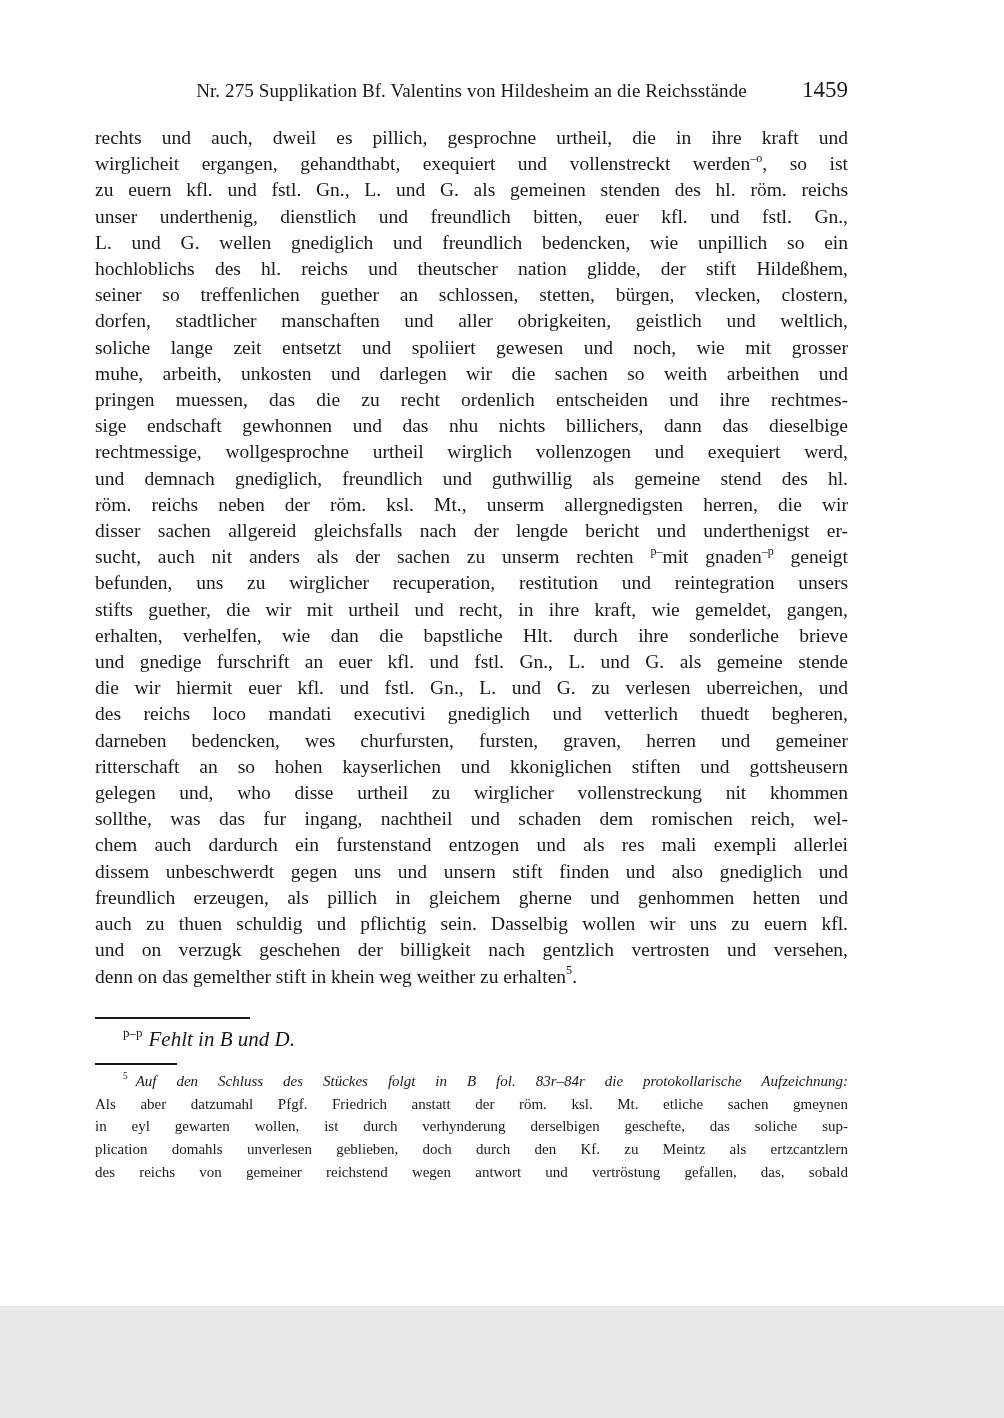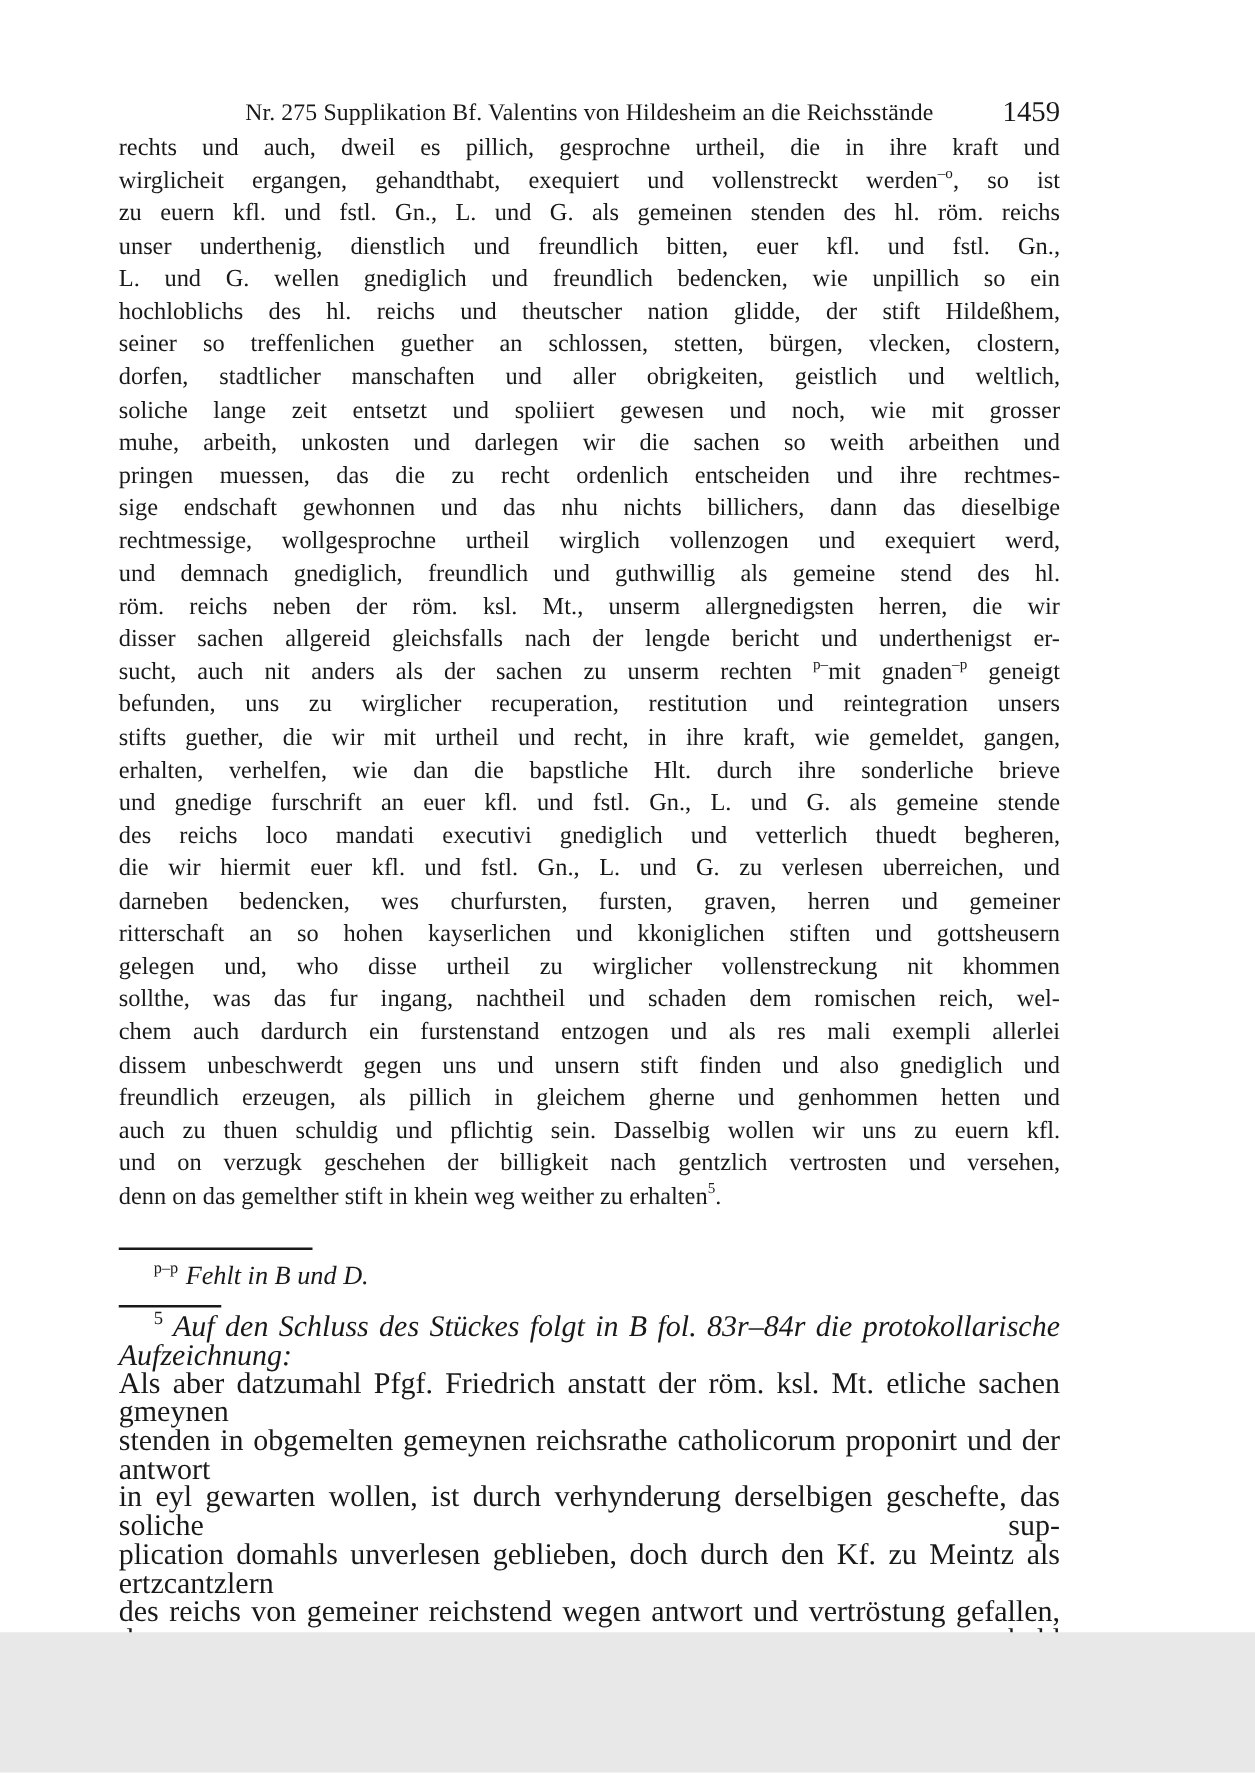--- a/index.html
+++ b/index.html
@@ -25,20 +25,21 @@
   .running-head{
     text-align:center;
     letter-spacing:0.1px;
   }
   .page-number{
     position:absolute;
     right:0;top:-3px;
     font-size:23px;
   }
   .main-text{
+    margin-top:19px;
   }
   .line{
     line-height:26.2px;
     font-size:19.5px;
     text-align:justify;
     text-align-last:justify;
     white-space:normal;
   }
   .line.last{
     text-align-last:left;
@@ -66,21 +67,21 @@
     margin-top:7px;
     font-size:21px;
     line-height:26px;
     text-indent:28px;
   }
   .fn-variant i{
     margin-left:6px;
   }
   .fn-block{
     margin-top:5px;
-    font-size:24px;
+    font-size:15px;
   }
   .fn-line{
     line-height:22.8px;
     text-align:justify;
     text-align-last:justify;
   }
   .fn-line.fn-first{
     text-indent:28px;
   }
   .fn-line.fn-first i{
@@ -113,22 +114,22 @@
         <div class="line">sige endschaft gewhonnen und das nhu nichts billichers, dann das dieselbige</div>
         <div class="line">rechtmessige, wollgesprochne urtheil wirglich vollenzogen und exequiert werd,</div>
         <div class="line">und demnach gnediglich, freundlich und guthwillig als gemeine stend des hl.</div>
         <div class="line">röm. reichs neben der röm. ksl. Mt., unserm allergnedigsten herren, die wir</div>
         <div class="line">disser sachen allgereid gleichsfalls nach der lengde bericht und underthenigst er-</div>
         <div class="line">sucht, auch nit anders als der sachen zu unserm rechten <sup>p–</sup>mit gnaden<sup>–p</sup> geneigt</div>
         <div class="line">befunden, uns zu wirglicher recuperation, restitution und reintegration unsers</div>
         <div class="line">stifts guether, die wir mit urtheil und recht, in ihre kraft, wie gemeldet, gangen,</div>
         <div class="line">erhalten, verhelfen, wie dan die bapstliche Hlt. durch ihre sonderliche brieve</div>
         <div class="line">und gnedige furschrift an euer kfl. und fstl. Gn., L. und G. als gemeine stende</div>
+        <div class="line">die wir hiermit euer kfl. und fstl. Gn., L. und G. zu verlesen uberreichen, und</div>
         <div class="line">des reichs loco mandati executivi gnediglich und vetterlich thuedt begheren,</div>
-        <div class="line">die wir hiermit euer kfl. und fstl. Gn., L. und G. zu verlesen uberreichen, und</div>
         <div class="line">darneben bedencken, wes churfursten, fursten, graven, herren und gemeiner</div>
         <div class="line">ritterschaft an so hohen kayserlichen und kkoniglichen stiften und gottsheusern</div>
         <div class="line">gelegen und, who disse urtheil zu wirglicher vollenstreckung nit khommen</div>
         <div class="line">sollthe, was das fur ingang, nachtheil und schaden dem romischen reich, wel-</div>
         <div class="line">chem auch dardurch ein furstenstand entzogen und als res mali exempli allerlei</div>
         <div class="line">dissem unbeschwerdt gegen uns und unsern stift finden und also gnediglich und</div>
         <div class="line">freundlich erzeugen, als pillich in gleichem gherne und genhommen hetten und</div>
         <div class="line">auch zu thuen schuldig und pflichtig sein. Dasselbig wollen wir uns zu euern kfl.</div>
         <div class="line">und on verzugk geschehen der billigkeit nach gentzlich vertrosten und versehen,</div>
         <div class="line last">denn on das gemelther stift in khein weg weither zu erhalten<sup>5</sup>.</div>
@@ -138,20 +139,19 @@
 
     <div class="fn-variant">
       <sup>p–p</sup><i>Fehlt in B und D.</i>
     </div>
 
     <div class="fn-rule rule-notes"></div>
 
     <div class="fn-block">
         <div class="fn-line fn-first"><sup>5</sup><i>Auf den Schluss des Stückes folgt in B fol. 83r–84r die protokollarische Aufzeichnung:</i></div>
         <div class="fn-line">Als aber datzumahl Pfgf. Friedrich anstatt der röm. ksl. Mt. etliche sachen gmeynen</div>
-        <div class="fn-line">stenden in obgemelten gemeynen reichsrathe catholicorum proponirt und der antwort</div>
         <div class="fn-line">in eyl gewarten wollen, ist durch verhynderung derselbigen geschefte, das soliche sup-</div>
         <div class="fn-line">plication domahls unverlesen geblieben, doch durch den Kf. zu Meintz als ertzcantzlern</div>
         <div class="fn-line">des reichs von gemeiner reichstend wegen antwort und vertröstung gefallen, das, sobald</div>
       </div>
 
   </div>
 </div>
 
 </body></html>

